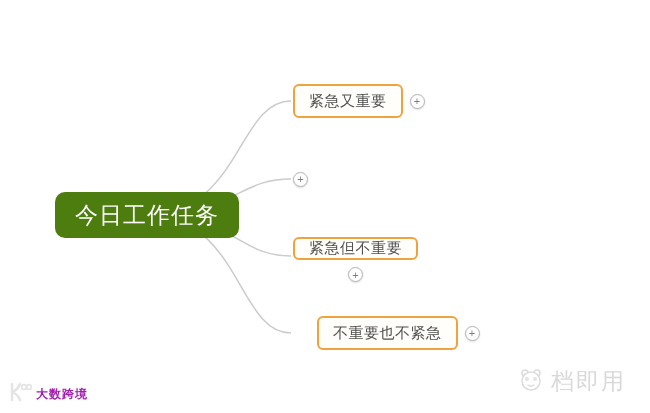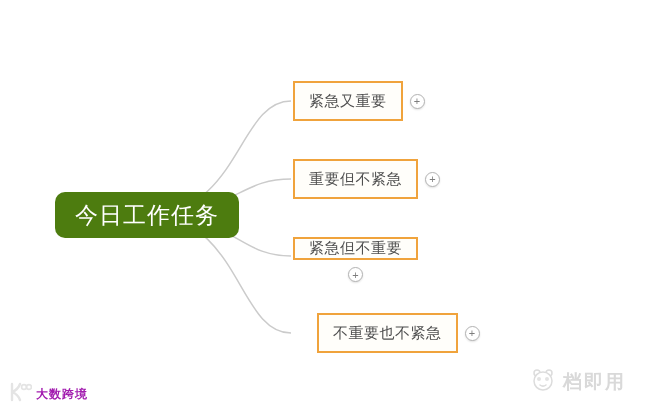--- a/index.html
+++ b/index.html
@@ -43,24 +43,24 @@
     display: flex;
     align-items: center;
     gap: 7px;
     z-index: 2;
   }
   .child-row.c0 { top: 82px; }
   .child-row.c1 { top: 160px; }
   .child-row.c2 { top: 237px; flex-direction: column; }
   .child-row.c3 { top: 314px; padding-left: 24px; }
   .child-node {
-    height: 40px;
+    height: 34px;
     background: #FFFEFA;
     border: 2px solid #F0A33C;
-    border-radius: 0;
+    border-radius: 6px;
     color: #4F4F4F;
     font-size: 15px;
     letter-spacing: 0.5px;
     padding: 0 14px;
     display: flex;
     align-items: center;
     justify-content: center;
     white-space: nowrap;
     cursor: pointer;
   }
@@ -98,22 +98,22 @@
   }
   .watermark-right {
     position: absolute;
     right: 24px; bottom: 16px;
     display: flex;
     align-items: center;
     gap: 6px;
     z-index: 4;
   }
   .watermark-right .wm-text {
-    font-size: 19px;
-    font-weight: bold;
+    font-size: 23px;
+    font-weight: normal;
     letter-spacing: 2px;
     color: #D9D9D9;
     text-shadow: 1px 1px 0 #ffffff;
   }
 </style>
 </head>
 <body>
 
 <div class="canvas">
 
@@ -131,23 +131,20 @@
   <div class="child-row c0">
     <div class="child-node">
       <span>紧急又重要</span>
     </div>
     <div class="add-btn">
       <span>+</span>
     </div>
   </div>
 
   <div class="child-row c1">
-    <div class="child-node">
-      <span>重要但不紧急</span>
-    </div>
     <div class="add-btn">
       <span>+</span>
     </div>
   </div>
 
   <div class="child-row c2">
     <div class="child-node">
       <span>紧急但不重要</span>
     </div>
     <div class="add-btn">

